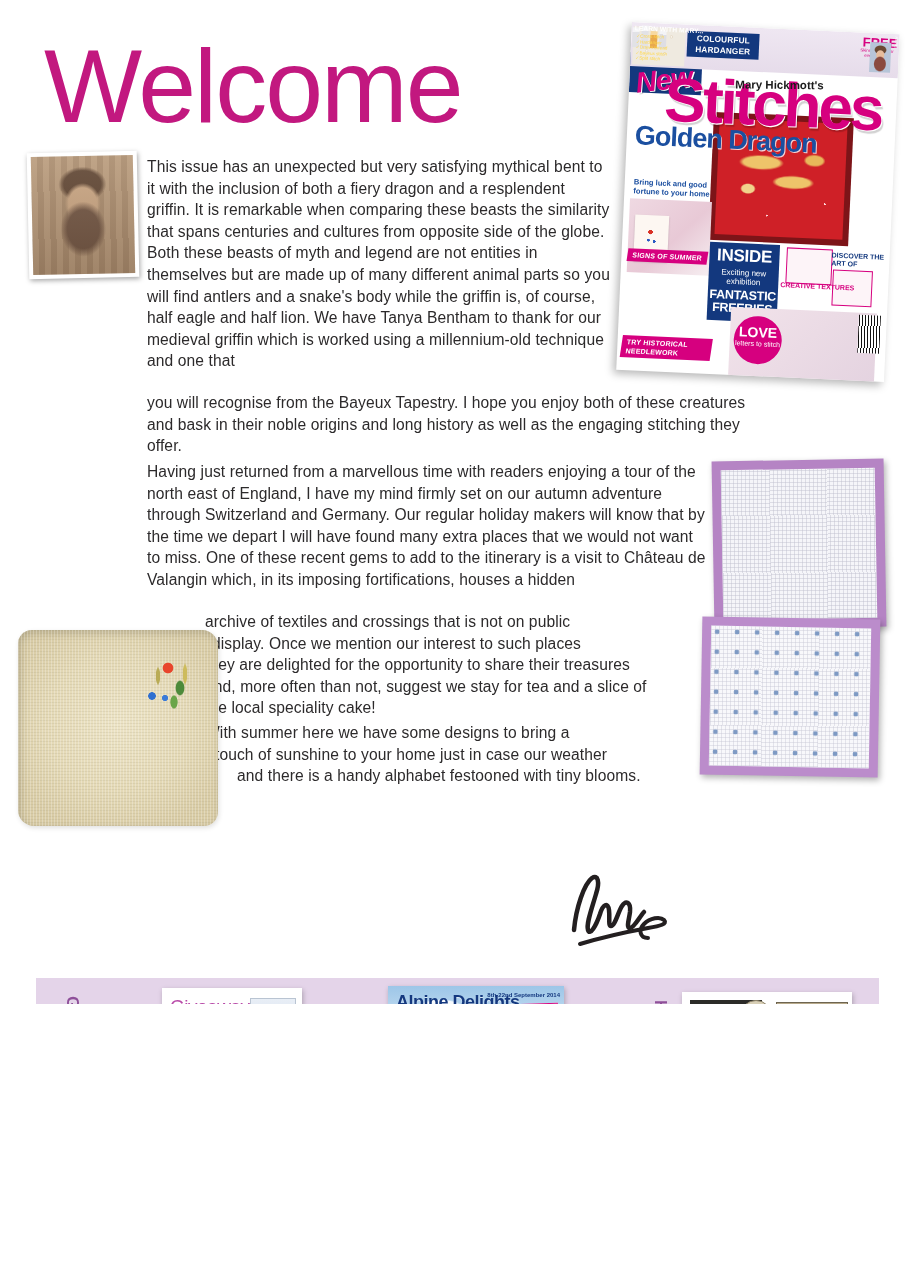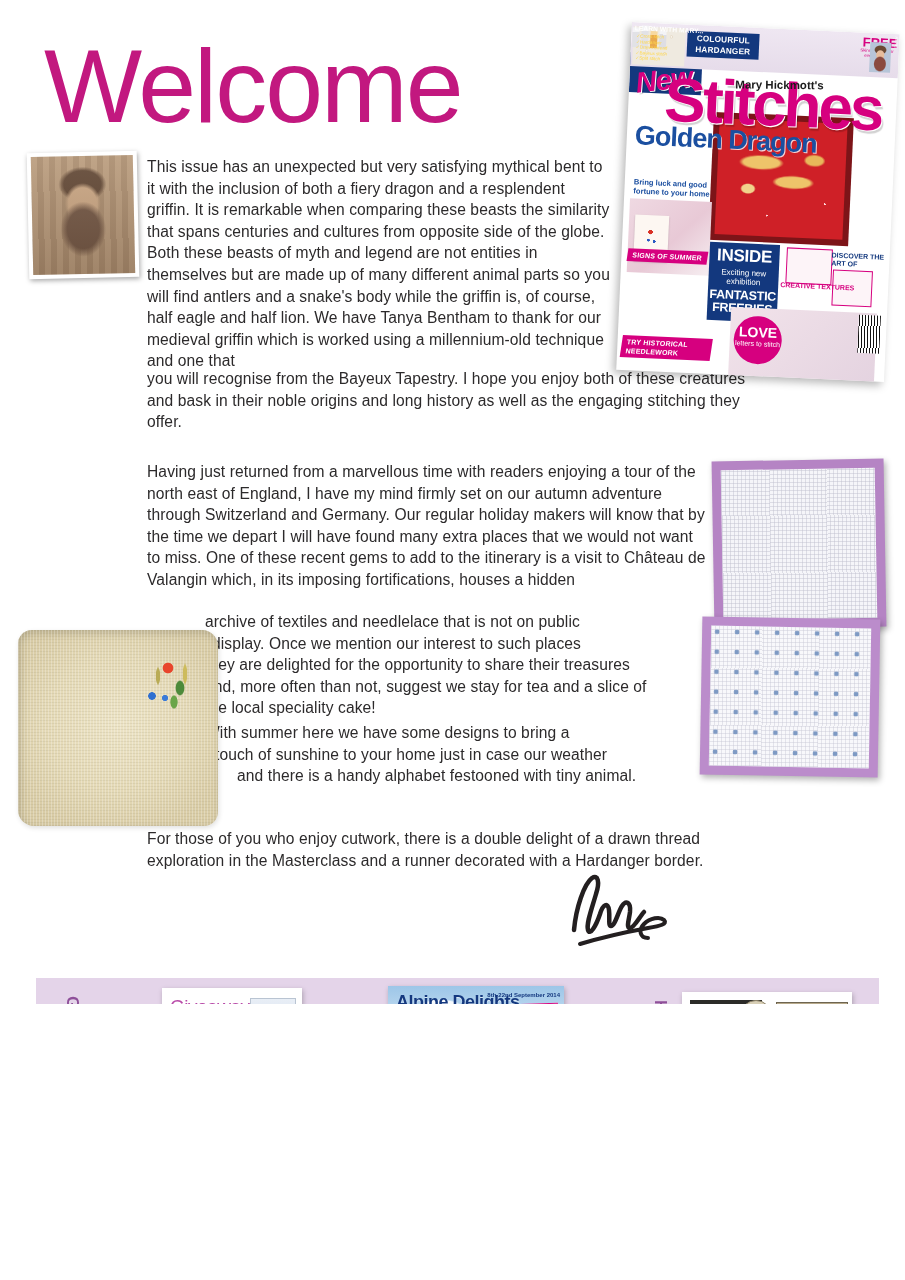--- a/index.html
+++ b/index.html
@@ -51,21 +51,21 @@
 
   
   .body-text{
     position:absolute;
     font-size:15.6px;
     line-height:21.6px;
     color:#2c2a2b;
     letter-spacing:.1px;
   }
   #para-1{left:147px;top:156px;width:463px;}
-  #para-1b{left:147px;top:368px;width:600px;}
+  #para-1b{left:147px;top:392px;width:600px;}
   #para-2{left:147px;top:461px;width:560px;}
   #para-2b{left:205px;top:611px;width:455px;}
   #para-3{left:205px;top:722px;width:480px;}
   #para-4{left:147px;top:828px;width:600px;}
 
   
   #para-2b .ind1{display:block;padding-left:0px;}
   #para-2b .ind2{display:block;padding-left:7px;}
   #para-2b .ind3{display:block;padding-left:0px;}
   #para-3 .l1{display:block;padding-left:0px;}
@@ -341,32 +341,31 @@
 
   <div id="editor-photo">
     <div class="ph-inner"></div>
   </div>
 
   <div class="body-text" id="para-1">This issue has an unexpected but very satisfying mythical bent to it with the inclusion of both a fiery dragon and a resplendent griffin. It is remarkable when comparing these beasts the similarity that spans centuries and cultures from opposite side of the globe. Both these beasts of myth and legend are not entities in themselves but are made up of many different animal parts so you will find antlers and a snake's body while the griffin is, of course, half eagle and half lion. We have Tanya Bentham to thank for our medieval griffin which is worked using a millennium-old technique and one that</div>
   <div class="body-text" id="para-1b">you will recognise from the Bayeux Tapestry. I hope you enjoy both of these creatures and bask in their noble origins and long history as well as the engaging stitching they offer.</div>
   <div class="body-text" id="para-2">Having just returned from a marvellous time with readers enjoying a tour of the north east of England, I have my mind firmly set on our autumn adventure through Switzerland and Germany. Our regular holiday makers will know that by the time we depart I will have found many extra places that we would not want to miss. One of these recent gems to add to the itinerary is a visit to Château de Valangin which, in its imposing fortifications, houses a hidden</div>
 
   <div class="body-text" id="para-2b">
-    <span class="ind1">archive of textiles and needlelace that is not on public</span>
+    <span class="ind1">archive of textiles and crossings that is not on public</span>
     <span class="ind2">display. Once we mention our interest to such places</span>
     <span class="ind3">they are delighted for the opportunity to share their treasures and, more often than not, suggest we stay for tea and a slice of the local speciality cake!</span>
   </div>
 
   <div class="body-text" id="para-3">
     <span class="l1">With summer here we have some designs to bring a</span>
     <span class="l2">touch of sunshine to your home just in case our weather</span>
-    <span class="l5">and there is a handy alphabet festooned with tiny animal.</span>
-  </div>
-
-  <div class="body-text" id="para-4">For those of you who enjoy cutwork, there is a double delight of a drawn thread exploration in the Masterclass and a runner decorated with a Hardanger border.</div>
+    <span class="l5">and there is a handy alphabet festooned with tiny blooms.</span>
+  </div>
+
 
   <svg id="signature" viewBox="0 0 120 80">
     <path d="M18 62 C20 40 28 16 36 10 C42 6 44 14 40 26 C36 40 30 56 32 62 C34 68 40 58 44 46 C47 36 52 34 53 42 C54 50 52 58 55 58 C59 58 62 44 66 38 C70 32 75 34 74 44 C73 52 70 60 74 60 C78 60 84 48 88 44" fill="none" stroke="#231f20" stroke-width="4.5" stroke-linecap="round" stroke-linejoin="round"></path>
     <path d="M24 76 C44 70 70 64 92 60 C104 58 112 56 108 52 C104 48 94 50 88 56 C82 62 84 70 92 70" fill="none" stroke="#231f20" stroke-width="4" stroke-linecap="round" fill-opacity="0"></path>
   </svg>
 
   <div id="magazine-cover">
     <div class="cov-strip"></div>
     <div class="cov-pearls"></div>
 

